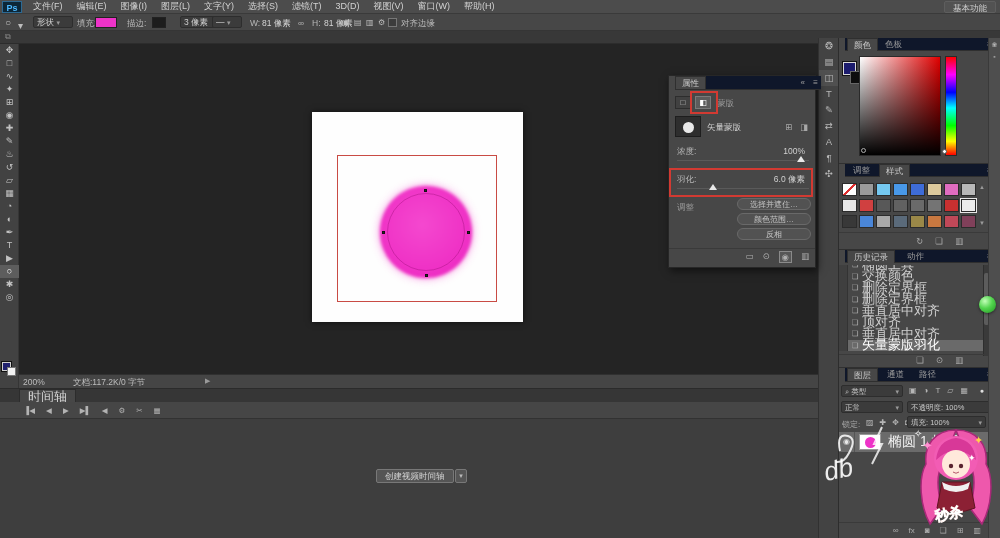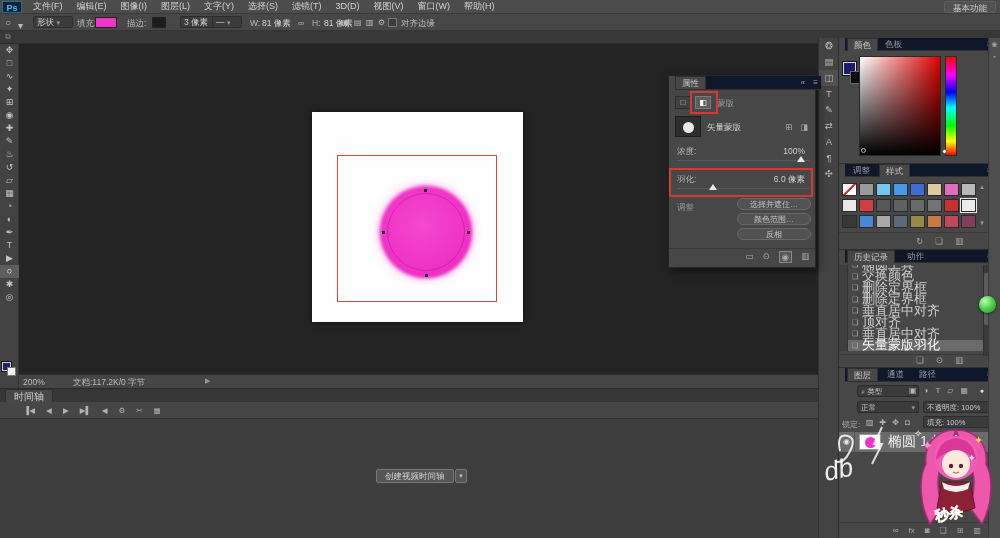--- a/index.html
+++ b/index.html
@@ -38,21 +38,21 @@
   #redrect{position:absolute;left:25px;top:43px;width:160px;height:147px;border:1px solid #c94b44;}
   #circle{position:absolute;left:68px;top:74px;width:92px;height:92px;border-radius:50%;
     background:radial-gradient(circle at 46% 42%, #f448cf 0%, #ee2ec4 70%, #e726bb 100%);
     filter:blur(1.6px);box-shadow:0 0 9px rgba(238,46,196,.55), 0 0 2px rgba(238,46,196,.8);}
   #circlering{position:absolute;left:75px;top:81px;width:78px;height:78px;border-radius:50%;border:1px solid rgba(150,10,115,.38);}
   .anchor{position:absolute;width:3px;height:3px;background:#2a2a2a;border:1px solid #111;}
   
   #statusbar{left:19px;top:374px;width:799px;height:14px;background:#454545;border-top:1px solid #303030;font-size:8.5px;color:#bdbdbd;}
   
   #tl-strip{left:0;top:388px;width:818px;height:14px;background:#363636;border-top:1px solid #2b2b2b;}
-  #tl-tab{position:absolute;left:5px;top:0;height:14px;padding:0 8px;background:#474747;border:1px solid #2c2c2c;border-bottom:none;font-size:10px;line-height:13px;color:#cfcfcf;}
+  #tl-tab{position:absolute;left:19px;top:0;height:14px;padding:0 8px;background:#474747;border:1px solid #2c2c2c;border-bottom:none;font-size:13px;line-height:13px;color:#cfcfcf;}
   #tl-controls{left:0;top:402px;width:818px;height:17px;background:#464646;border-bottom:1px solid #323232;display:flex;align-items:center;padding-left:24px;gap:11px;}
   .tlc{font-size:7.5px;color:#b3b3b3;}
   #tl-body{left:0;top:419px;width:818px;height:119px;background:#3e3e3e;}
   #tl-create{position:absolute;left:376px;top:50px;height:14px;line-height:12px;padding:0 8px;background:#555;border:1px solid #787878;border-radius:2px;font-size:8.5px;color:#d5d5d5;}
   #tl-create-caret{position:absolute;left:455px;top:50px;width:12px;height:14px;line-height:12px;text-align:center;background:#555;border:1px solid #787878;border-radius:2px;font-size:7px;color:#bbb;}
   
   .phead{position:absolute;left:6px;top:0;width:100%;height:13px;background:#0f172a;border-bottom:1px solid #2f2f2f;}
   .ptab{position:absolute;top:0;height:13px;line-height:13px;padding:0 6px;font-size:8.5px;color:#c9c9c9;}
   .ptab.on{background:#474747;border:1px solid #2f2f2f;border-bottom:none;}
   .ptab.off{color:#9a9a9a;}
@@ -101,21 +101,21 @@
   #history-list{position:absolute;left:0;top:15px;width:144px;height:91px;overflow:hidden;}
   .hrow{position:relative;width:144px;height:11.5px;display:flex;align-items:center;}
   .hrow.sel{background:#6a6a6a;}
   .hrow .hchk{width:9px;height:11.5px;background:#3f3f3f;border-right:1px solid #333;}
   .hrow .hico{width:14px;text-align:center;font-size:7.5px;color:#b5b5b5;}
   .hrow .hlabel{font-size:13px;color:#d0d0d0;white-space:nowrap;}
   .hrow.sel .hlabel{color:#fff;}
   #hscroll{position:absolute;left:144px;top:15px;width:6px;height:91px;background:#3a3a3a;border-left:1px solid #2e2e2e;}
   #hthumb{position:absolute;left:0px;top:8px;width:5px;height:52px;background:#5c5c5c;border-radius:2px;}
   
-  .lrow-box{position:absolute;background:#3b3b3b;border:1px solid #2d2d2d;border-radius:2px;color:#c8c8c8;font-size:7.5px;line-height:11px;padding:0 3px;height:12px;margin-left:16px;}
+  .lrow-box{position:absolute;background:#3b3b3b;border:1px solid #2d2d2d;border-radius:2px;color:#c8c8c8;font-size:7.5px;line-height:11px;padding:0 3px;height:12px;}
   #layer-row{position:absolute;left:0;top:64px;width:150px;height:20px;background:#6b6b6b;display:flex;align-items:center;}
   #layer-eye{width:16px;height:20px;border-right:1px solid #555;text-align:center;font-size:8px;line-height:20px;color:#e8e8e8;}
   #layer-thumb{position:relative;width:22px;height:16px;background:#fff;border:1px solid #999;margin-left:4px;}
   #layer-thumb .pc{position:absolute;left:5px;top:2px;width:11px;height:11px;border-radius:50%;background:#ee33c8;}
   #layer-name{margin-left:7px;font-size:14px;color:#f0f0f0;}
   #layers-footer{position:absolute;right:8px;bottom:3px;display:flex;gap:10px;}
   #layers-footer .fi{font-size:8px;color:#ababab;}
   .lk{font-size:8px;color:#b5b5b5;}
   
   #fardock{left:988px;top:38px;width:12px;height:500px;background:#4e4e4e;border-left:1px solid #3a3a3a;}

